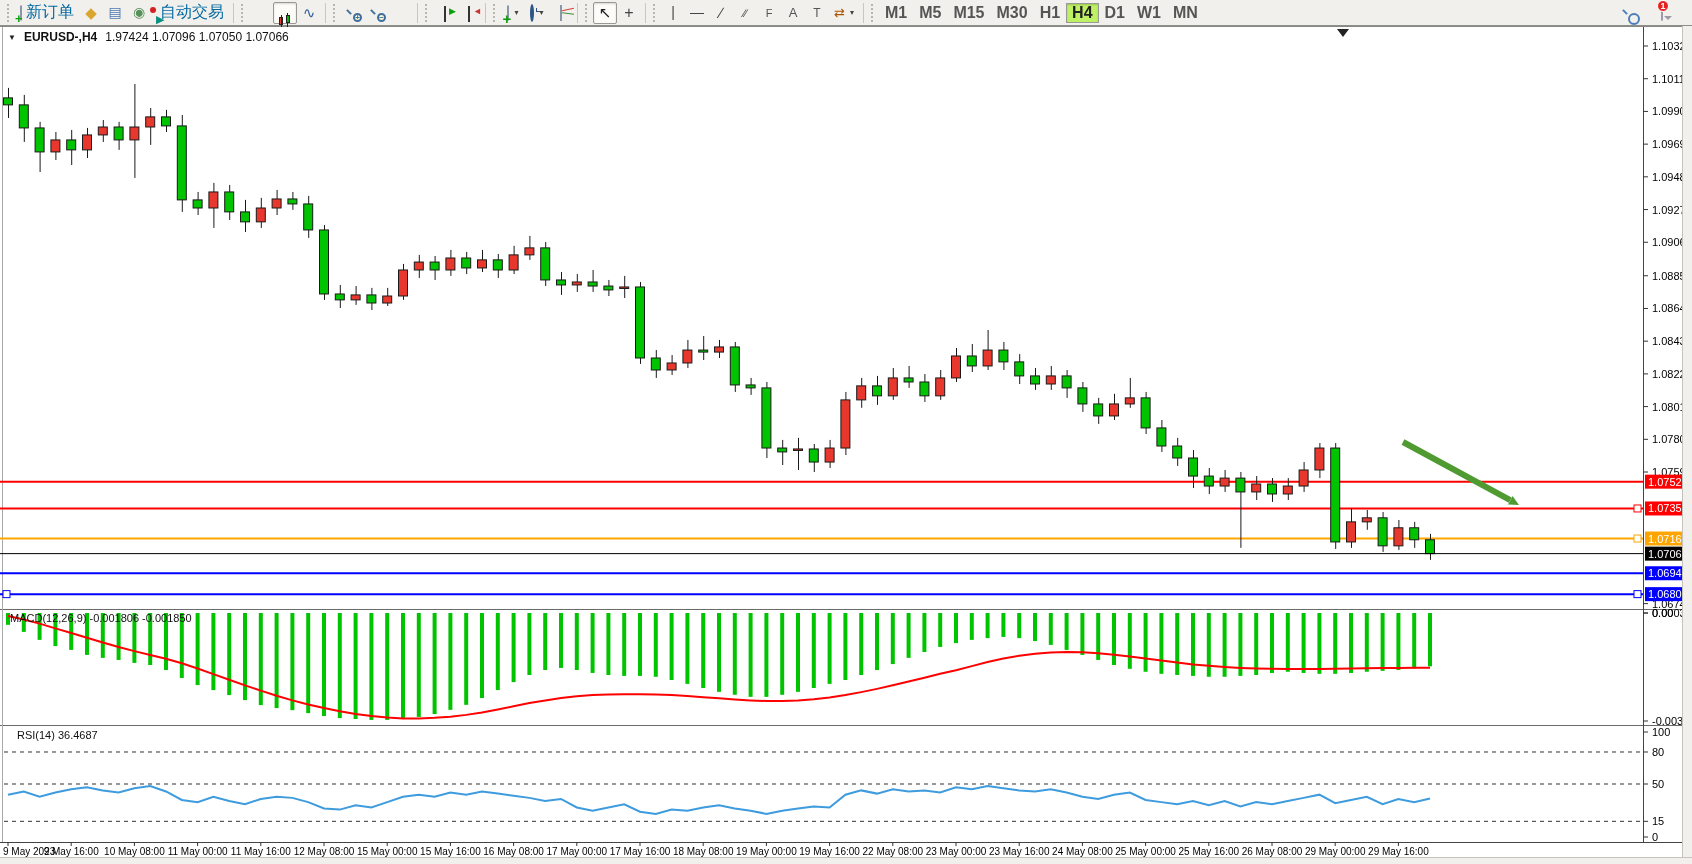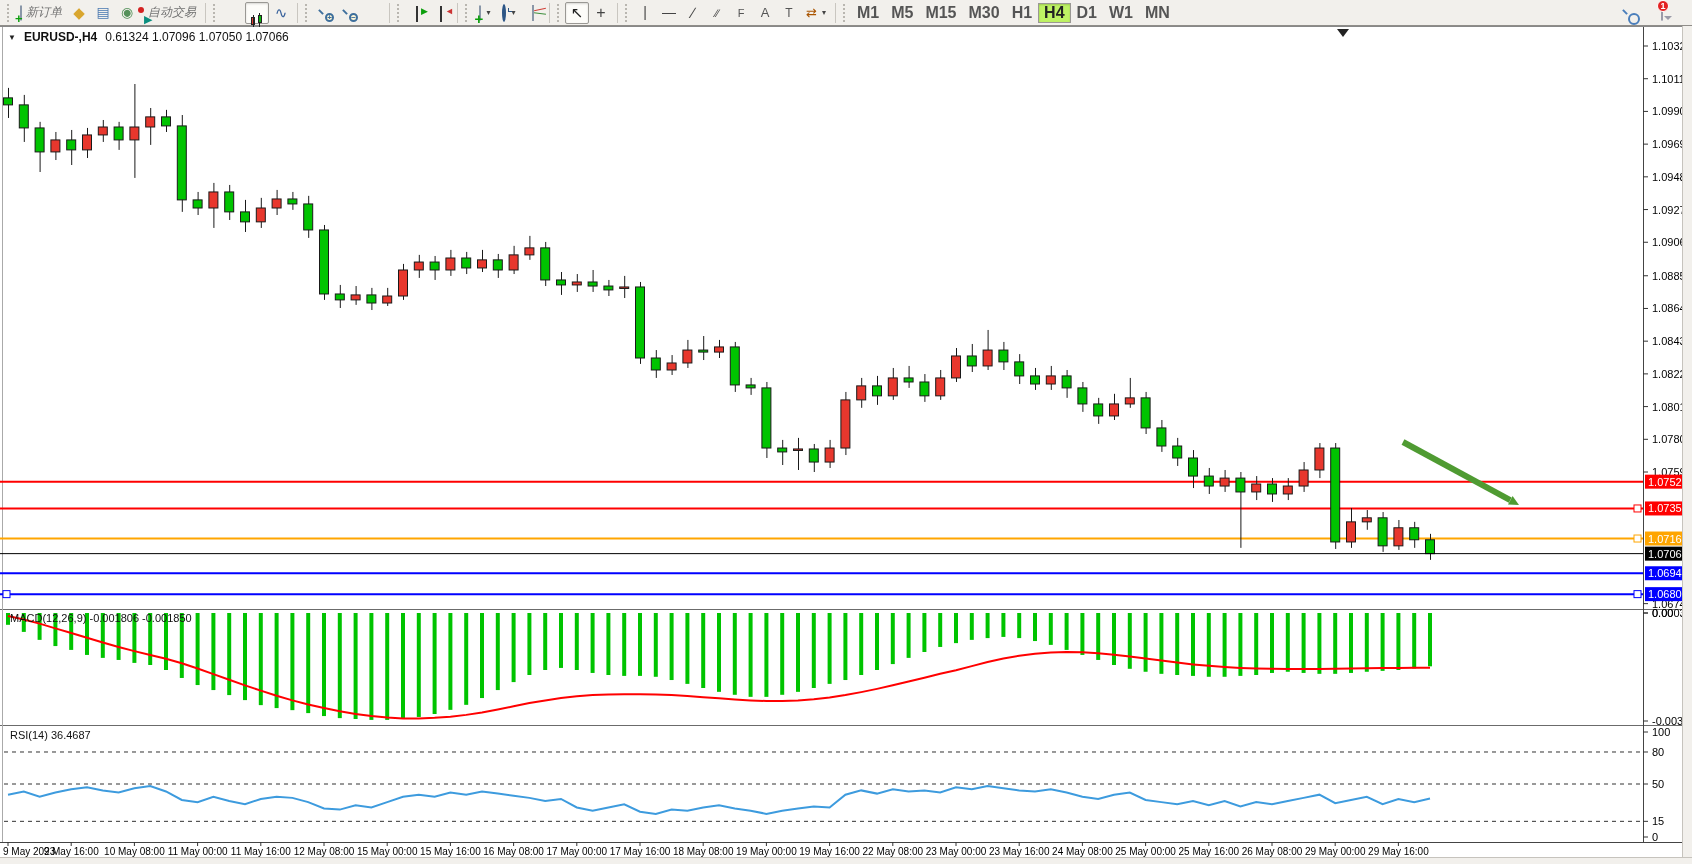--- a/index.html
+++ b/index.html
@@ -10,21 +10,21 @@
   .toolbar{position:absolute;left:0;top:0;width:1692px;height:26px;background:#f2f0ec;
            border-bottom:1px solid #8f8d89;display:flex;align-items:center;padding:0 4px;z-index:5;}
   .tb-handle{width:5px;height:18px;margin:0 3px;border-left:2px dotted #b9b6b0;}
   .tb-sep{width:1px;height:20px;background:#c9c6c0;margin:0 4px;}
   .tb-btn{height:22px;min-width:24px;display:flex;align-items:center;justify-content:center;
           gap:4px;padding:0 4px;border:1px solid transparent;border-radius:2px;color:#333;
           font-size:12px;cursor:default;white-space:nowrap;}
   .tb-btn.pressed{background:#fdfcf9;border:1px solid #9a9894;box-shadow:inset 0 1px 2px rgba(0,0,0,.15);}
   .tb-btn .glyph{font-size:14px;line-height:1;}
   .tb-btn .caret{font-size:8px;color:#444;margin-left:1px;}
-  .tb-label{font-size:12px;color:#737373;font-style:italic;}
+  .tb-label{font-size:16px;color:#0369a1;}
   .tf-btn{height:20px;padding:0 5px;font-size:16px;color:#555;display:flex;align-items:center;
           border:1px solid transparent;font-weight:bold;}
   .tf-btn.active{background:#bef264;border:1px solid #9a9894;box-shadow:inset 0 1px 2px rgba(0,0,0,.18);color:#222;}
   .tb-right{margin-left:auto;display:flex;align-items:center;gap:10px;padding-right:14px;}
   
   .ic-doc{position:relative;width:13px;height:15px;background:#fff;border:1px solid #8a97a8;border-radius:1px;}
   .ic-doc b{position:absolute;right:-5px;bottom:-5px;width:11px;height:11px;color:#0b9e0b;
             font-size:13px;line-height:10px;font-weight:bold;}
   .ic-bars{display:flex;align-items:flex-end;gap:1px;height:13px;}
   .ic-candles{position:relative;width:13px;height:14px;}
@@ -789,22 +789,22 @@
         <line x1="1643" y1="821.3345" x2="1648" y2="821.3345" stroke="#333"></line>
         <text x="1652" y="825.3345" font-size="11px" fill="#000" font-family="Liberation Sans, sans-serif">15</text>
         <line x1="1643" y1="837" x2="1648" y2="837" stroke="#333"></line>
         <text x="1652" y="841" font-size="11px" fill="#000" font-family="Liberation Sans, sans-serif">0</text>
         <polyline points="8,794.667 23.8,791.4669 39.6,796.8004 55.400000000000006,792.5336 71.2,789.3335 87,787.2001 102.80000000000001,790.4002 118.60000000000001,792.5336 134.4,788.2668 150.20000000000002,786.1334 166,791.4669 181.8,800.0005 197.60000000000002,802.1339 213.4,796.8004 229.20000000000002,801.0672 245,804.2673 260.8,798.9338 276.6,796.8004 292.40000000000003,797.8671 308.2,802.1339 324,808.5341 339.8,809.6008 355.6,805.334 371.40000000000003,807.4674 387.20000000000005,802.1339 403,796.8004 418.8,794.667 434.6,796.8004 450.40000000000003,792.5336 466.20000000000005,794.667 482,791.4669 497.8,793.6003 513.6,795.7337 529.4,797.8671 545.2,801.0672 561,798.9338 576.8000000000001,807.4674 592.6,810.6675 608.4,807.4674 624.2,804.2673 640,811.7342 655.8000000000001,813.8676 671.6,809.6008 687.4,810.6675 703.2,807.4674 719,805.334 734.8000000000001,808.5341 750.6,810.6675 766.4000000000001,813.8676 782.2,810.6675 798,808.5341 813.8000000000001,806.4007 829.6,807.4674 845.4000000000001,794.667 861.2,790.4002 877,793.6003 892.8000000000001,789.3335 908.6,791.4669 924.4000000000001,790.4002 940.2,792.5336 956,787.2001 971.8000000000001,789.3335 987.6,786.1334 1003.4000000000001,788.2668 1019.2,790.4002 1035,791.4669 1050.8,789.3335 1066.6000000000001,792.5336 1082.4,796.8004 1098.2,798.9338 1114,794.667 1129.8,792.5336 1145.6000000000001,800.0005 1161.4,802.1339 1177.2,804.2673 1193,801.0672 1208.8,805.334 1224.6000000000001,801.0672 1240.4,806.4007 1256.2,802.1339 1272,804.2673 1287.8,801.0672 1303.6000000000001,797.8671 1319.4,794.667 1335.2,803.2006 1351,800.0005 1366.8,796.8004 1382.6000000000001,804.2673 1398.4,798.9338 1414.2,802.1339 1430,798.43383771" fill="none" stroke="#3d9bde" stroke-width="2"></polyline>
       </svg>
 
     <div class="chart-title">
       <span class="tri">▼</span>
       <span style="font-weight:bold;">EURUSD-,H4</span>
-      <span>0.61324 1.07096 1.07050 1.07066</span>
+      <span>1.97424 1.07096 1.07050 1.07066</span>
     </div>
 
     <div class="ind-label" style="top:586px;">MACD(12,26,9) -0.001806 -0.001850</div>
-    <div class="ind-label" style="top:703px;">RSI(14) 36.4687</div>
+    <div class="ind-label" style="top:703px;margin-left:7px;">RSI(14) 36.4687</div>
 
     <div class="gutter-right"></div>
     <div class="strip-bottom"></div>
   </div>
 </div>
 
 </body></html>

